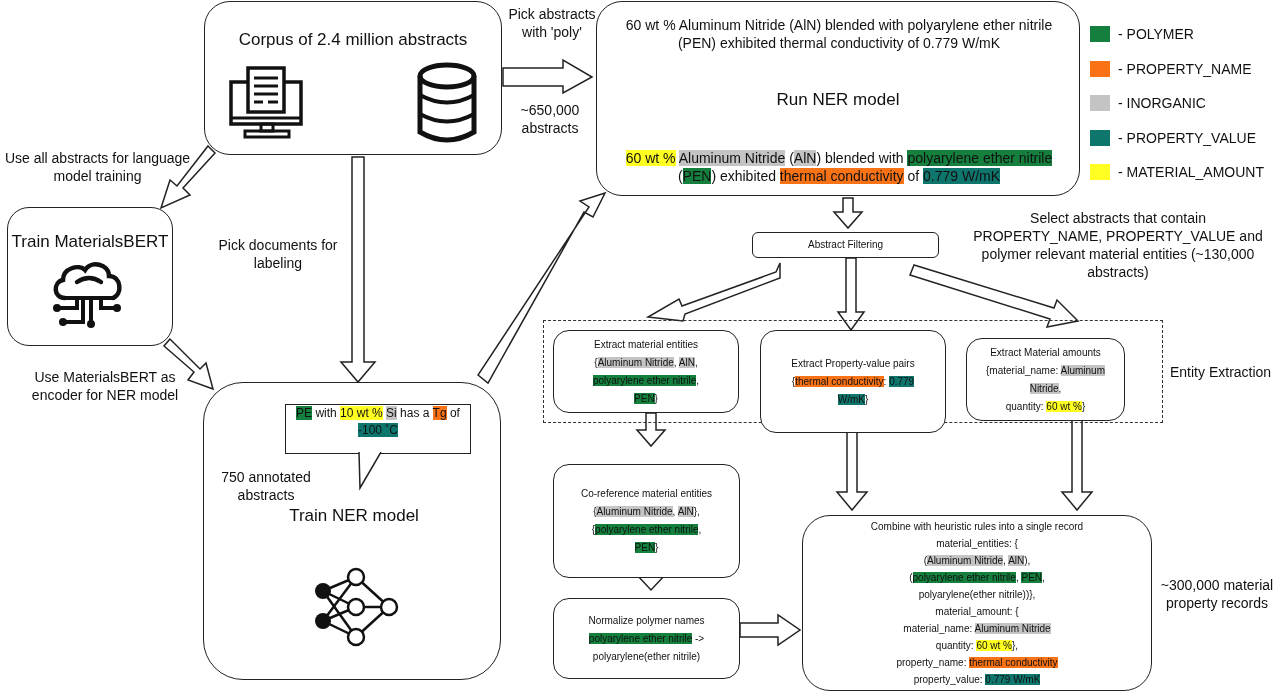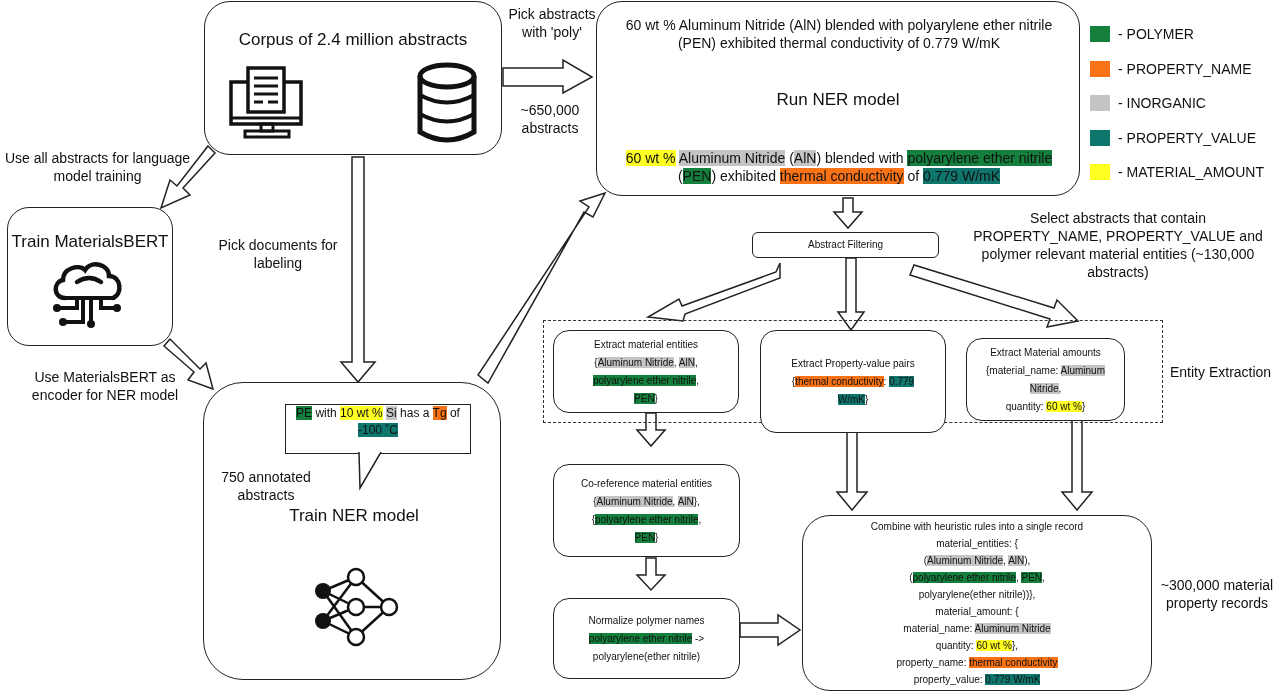--- a/index.html
+++ b/index.html
@@ -204,21 +204,21 @@
   <div><span class="hl-propval">W/mK</span><span>}</span></div>
 </div>
 
 <div class="sbox" style="left:966px;top:330px;width:159px;height:83px;margin-top:8px;">
   <div>Extract Material amounts</div>
   <div><span>{material_name: </span><span class="hl-inorg">Aluminum</span></div>
   <div><span class="hl-inorg">Nitride</span><span>,</span></div>
   <div><span>quantity: </span><span class="hl-amount">60 wt %</span><span>}</span></div>
 </div>
 
-<div class="sbox" style="left:553px;top:464px;width:187px;height:93px;">
+<div class="sbox" style="left:553px;top:464px;width:187px;height:114px;">
   <div style="padding:0 20px;">Co-reference material entities</div>
   <div><span>{</span><span class="hl-inorg">Aluminum Nitride</span><span>, </span><span class="hl-inorg">AlN</span><span>},</span></div>
   <div><span>{</span><span class="hl-polymer">polyarylene ether nitrile</span><span>,</span></div>
   <div><span class="hl-polymer">PEN</span><span>}</span></div>
 </div>
 
 <div class="sbox" style="left:553px;top:598px;width:187px;height:81px;">
   <div>Normalize polymer names</div>
   <div><span class="hl-polymer">polyarylene ether nitrile</span><span> -&gt;</span></div>
   <div>polyarylene(ether nitrile)</div>

